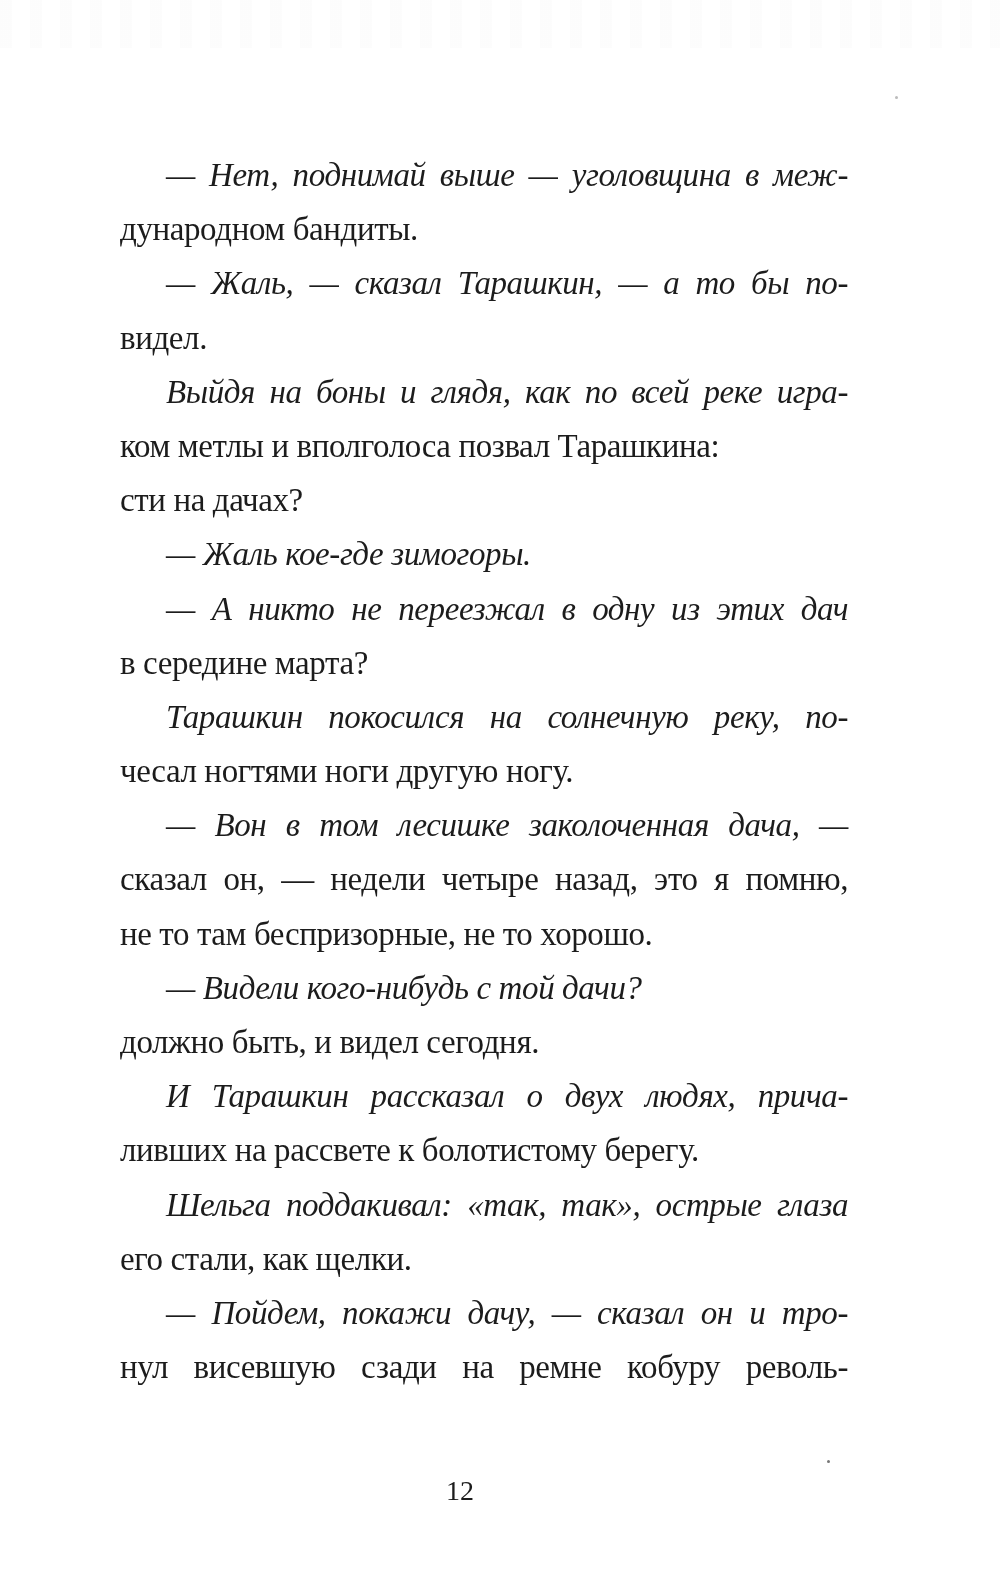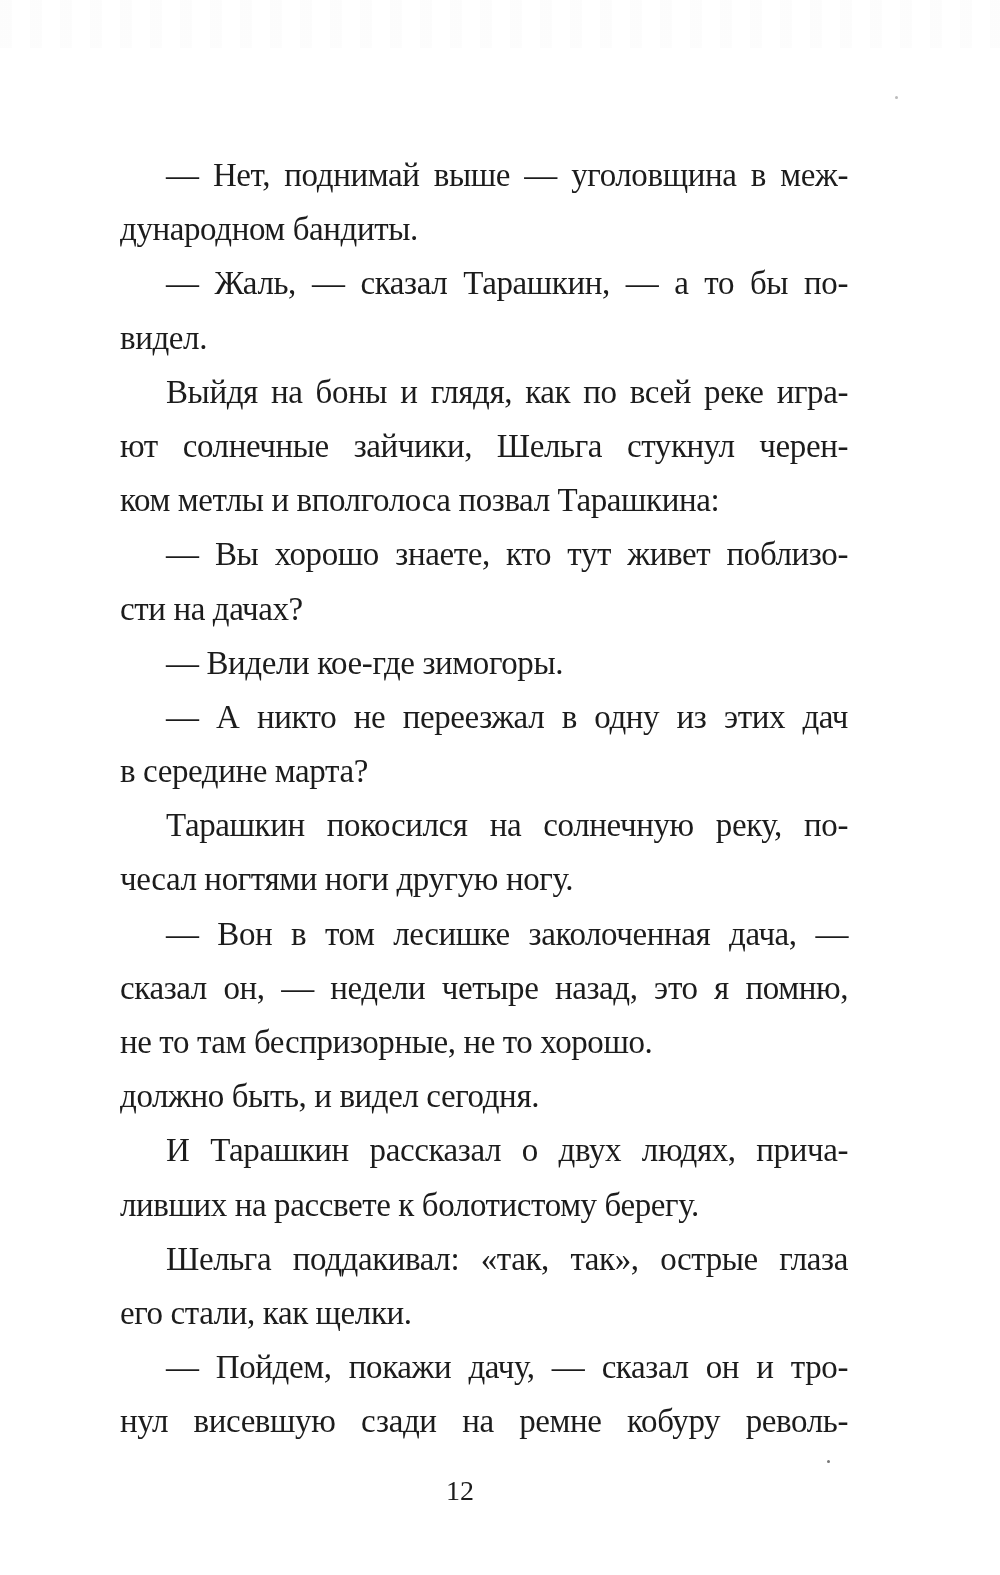--- a/index.html
+++ b/index.html
@@ -30,21 +30,21 @@
     }
     .line {
       height: 54.2px;
       line-height: 54.2px;
       font-size: 33px;
       white-space: nowrap;
       text-align: justify;
       text-align-last: justify;
       letter-spacing: -0.4px;
     }
-    .line.indent { padding-left: 46px; }
+    .line.indent { padding-left: 46px; font-style: italic; }
     .line.last { text-align-last: left; }
     .page-number {
       position: absolute;
       left: 0;
       width: 1000px;
       top: 1475px;
       text-align: center;
       font-size: 28px;
       letter-spacing: 0;
       margin-left: -40px;
@@ -60,32 +60,31 @@
 <body>
 
 <div class="ghost-strip"></div>
 
 <div class="page-body">
   <div class="line indent">— Нет, поднимай выше — уголовщина в меж-</div>
   <div class="line last">дународном бандиты.</div>
   <div class="line indent">— Жаль, — сказал Тарашкин, — а то бы по-</div>
   <div class="line last">видел.</div>
   <div class="line indent">Выйдя на боны и глядя, как по всей реке игра-</div>
-  <div class="line">ют солнечные зайчики, Шельга стукнул черен-</div>
   <div class="line last">ком метлы и вполголоса позвал Тарашкина:</div>
-  <div class="line indent">— Вы хорошо знаете, кто тут живет поблизо-</div>
   <div class="line last">сти на дачах?</div>
-  <div class="line indent last">— Видели кое-где зимогоры.</div>
+  <div class="line indent last">— Жаль кое-где зимогоры.</div>
   <div class="line indent">— А никто не переезжал в одну из этих дач</div>
   <div class="line last">в середине марта?</div>
   <div class="line indent">Тарашкин покосился на солнечную реку, по-</div>
   <div class="line last">чесал ногтями ноги другую ногу.</div>
   <div class="line indent">— Вон в том лесишке заколоченная дача, —</div>
   <div class="line">сказал он, — недели четыре назад, это я помню,</div>
   <div class="line last">не то там беспризорные, не то хорошо.</div>
+  <div class="line indent last">— Видели кого-нибудь с той дачи?</div>
   <div class="line last">должно быть, и видел сегодня.</div>
   <div class="line indent">И Тарашкин рассказал о двух людях, прича-</div>
   <div class="line last">ливших на рассвете к болотистому берегу.</div>
   <div class="line indent">Шельга поддакивал: «так, так», острые глаза</div>
   <div class="line last">его стали, как щелки.</div>
   <div class="line indent">— Пойдем, покажи дачу, — сказал он и тро-</div>
   <div class="line">нул висевшую сзади на ремне кобуру револь-</div>
 
 </div>
 

